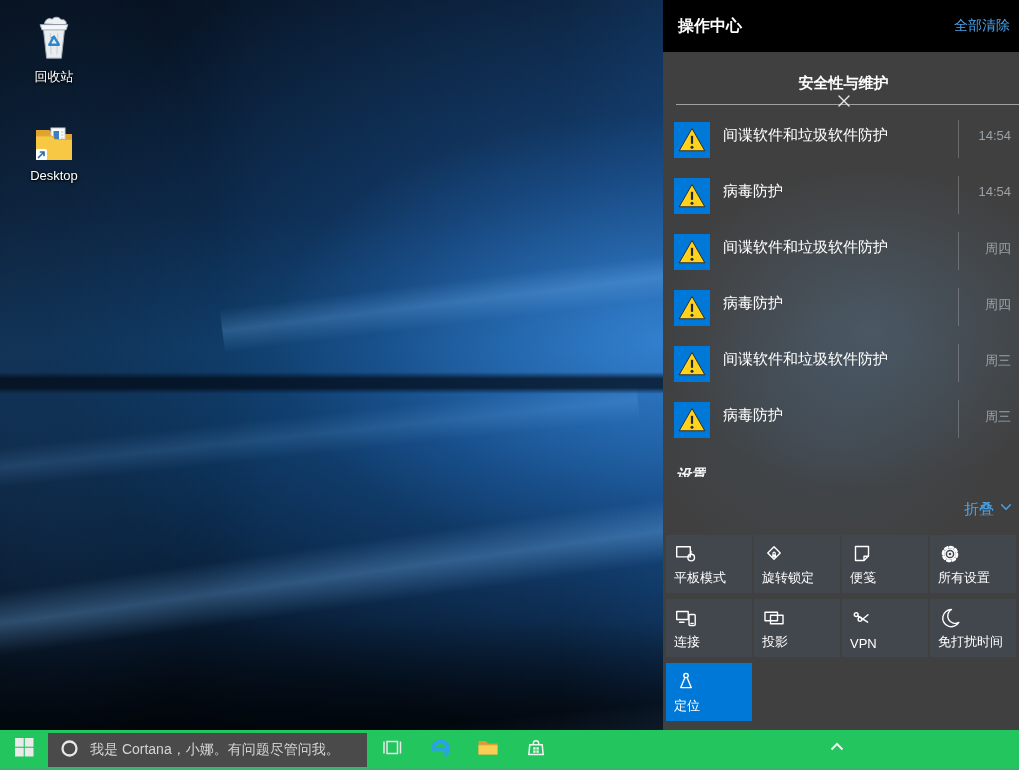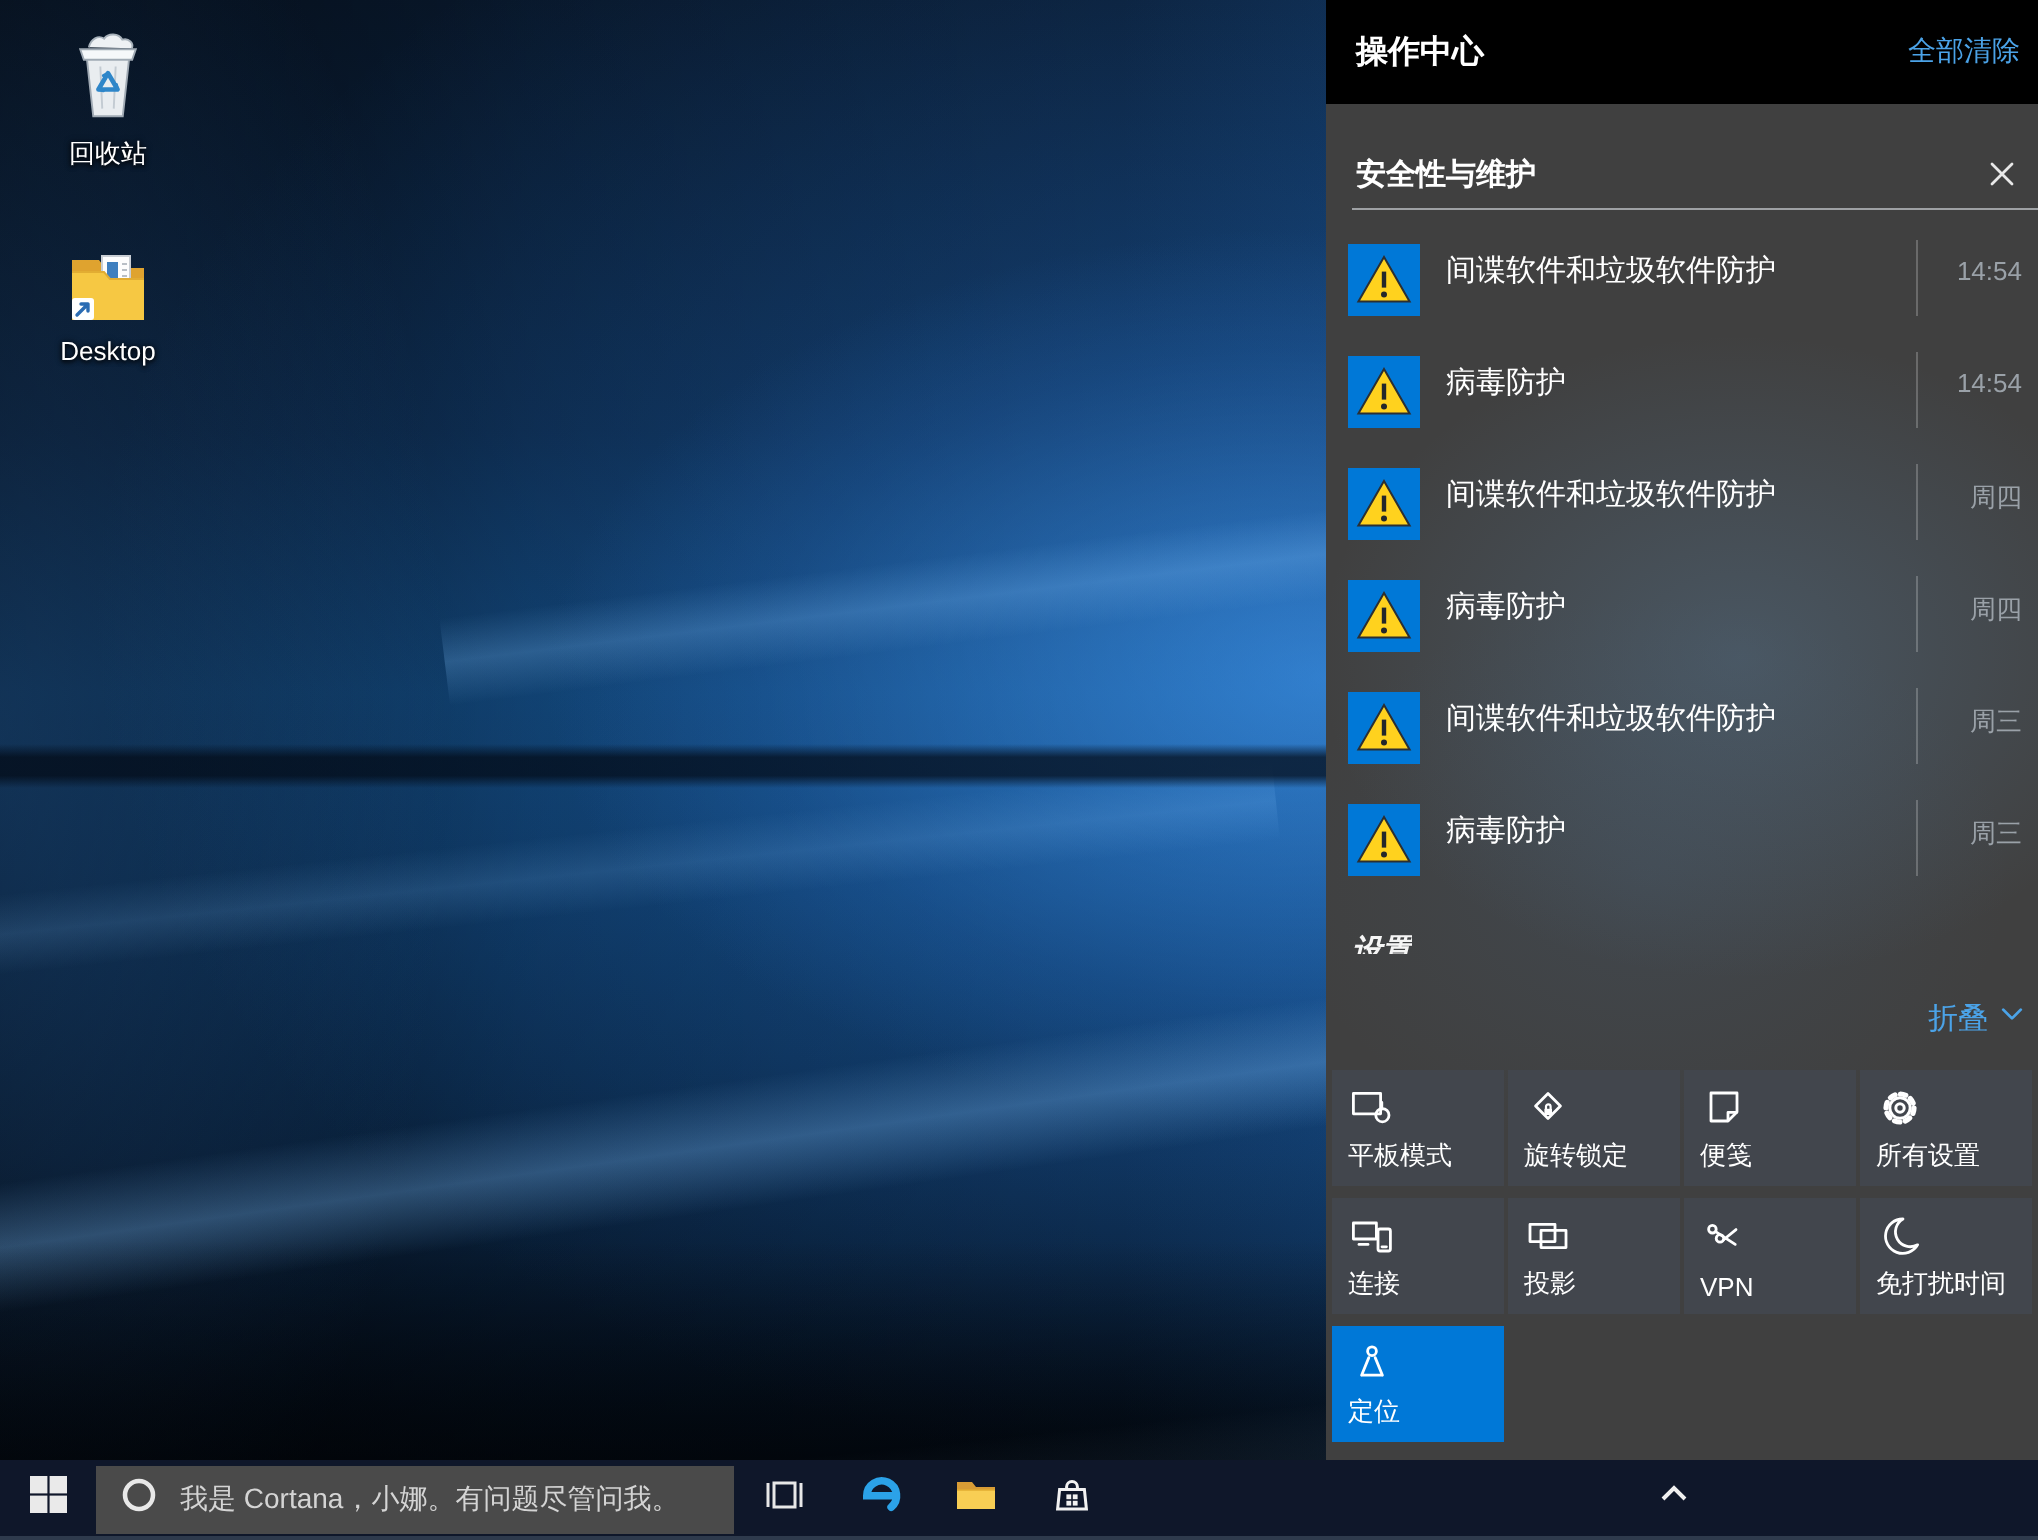--- a/index.html
+++ b/index.html
@@ -33,21 +33,21 @@
   
   .ac{position:absolute;left:663px;top:0;width:356px;height:730px;background:#404040;overflow:hidden;}
   .ac .glow{position:absolute;inset:0;pointer-events:none;
     background:
       radial-gradient(300px 230px at 58% 45%, rgba(95,140,180,.30), transparent 70%),
       radial-gradient(260px 200px at 45% 60%, rgba(70,105,140,.18), transparent 70%);}
   .ac-header{position:absolute;left:0;top:0;width:100%;height:52px;background:#000;
     display:flex;align-items:center;justify-content:space-between;padding:0 9px 0 15px;box-sizing:border-box;}
   .ac-title{font-size:16px;font-weight:bold;}
   .ac-clear{font-size:14px;color:var(--link);cursor:pointer;}
-  .sec-head{position:absolute;left:15px;right:10px;top:74px;height:26px;display:flex;align-items:center;justify-content:space-between;}
+  .sec-head{position:absolute;left:15px;right:10px;top:74px;height:26px;display:flex;align-items:center;justify-content:space-between;flex-direction:column;}
   .sec-title{font-size:15px;font-weight:bold;}
   .sec-close{width:16px;height:16px;color:#e8e8e8;cursor:pointer;display:flex;}
   .sec-close svg{width:100%;height:100%;}
   .sec-hr{position:absolute;left:13px;right:0;top:104px;height:1px;background:rgba(235,240,245,.55);}
   .notifs{position:absolute;left:0;top:113px;width:100%;}
   .notif{position:relative;height:56px;cursor:pointer;padding-left:28px;}
   .notif .warn{position:absolute;left:11px;top:9px;width:36px;height:36px;}
   .notif .warn svg{width:36px;height:36px;display:block;}
   .notif .ttl{position:absolute;left:60px;top:13px;font-size:15px;color:#fff;white-space:nowrap;}
   .notif .vline{position:absolute;left:295px;top:7px;width:1px;height:38px;background:rgba(255,255,255,.22);}
@@ -57,21 +57,21 @@
   .collapse .txt{font-size:15px;}
   .collapse svg{width:14px;height:14px;}
   .qa-grid{position:absolute;left:3px;top:535px;width:350px;display:grid;
     grid-template-columns:repeat(4,1fr);gap:6px 2px;}
   .tile{position:relative;height:58px;background:#42464d;cursor:pointer;}
   .tile.active{background:var(--accent);}
   .tile .ticon{position:absolute;left:8px;top:7px;width:24px;height:24px;color:#fff;}
   .tile .ticon svg{width:24px;height:24px;stroke-width:1.4;}
   .tile .tlbl{position:absolute;left:8px;bottom:6px;font-size:13px;color:#fff;white-space:nowrap;}
   
-  .taskbar{position:absolute;left:0;top:730px;width:1019px;height:40px;background:#0f172a;}
+  .taskbar{position:absolute;left:0;top:730px;width:1019px;height:40px;background:#22c55e;}
   .taskbar::after{content:"";position:absolute;left:0;bottom:0;width:100%;height:2px;background:rgba(120,140,155,.30);}
   .tb-btn{position:absolute;top:0;height:38px;display:flex;align-items:center;justify-content:center;cursor:pointer;}
   #tb-start{left:0;width:48px;}
   #tb-taskview{left:368px;width:48px;}
   #tb-edge{left:416px;width:48px;}
   #tb-explorer{left:464px;width:48px;}
   #tb-store{left:512px;width:48px;}
   #tb-chevron{left:818px;width:38px;}
   .tb-btn svg{width:24px;height:24px;}
   #tb-edge svg{width:27px;height:27px;}

